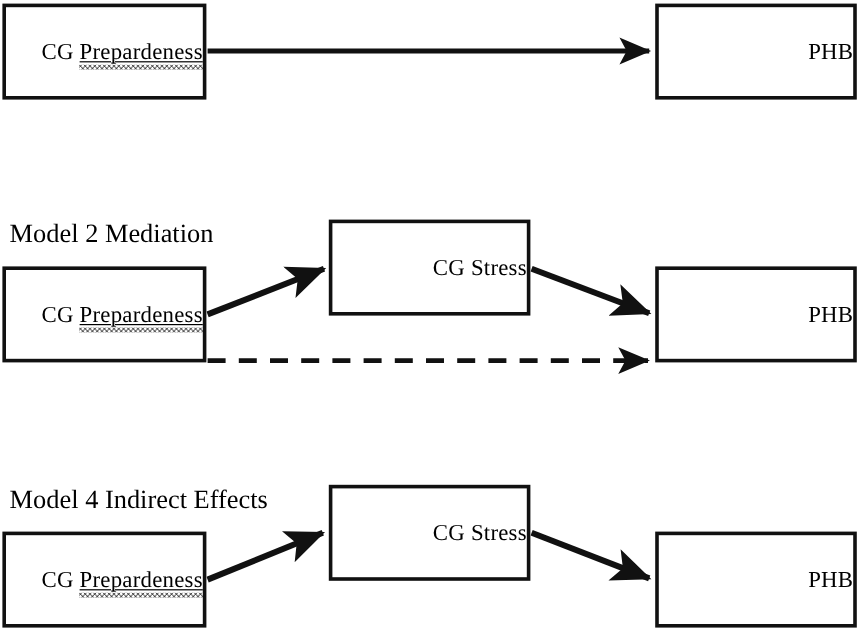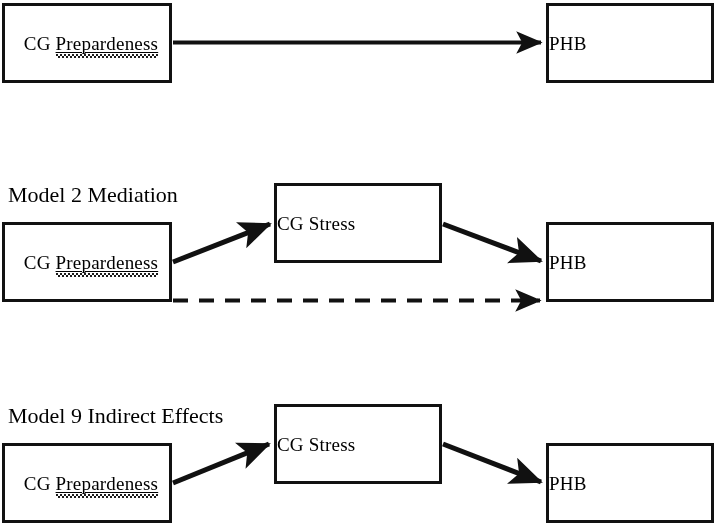--- a/index.html
+++ b/index.html
@@ -25,31 +25,31 @@
     width: 717px;
     height: 526px;
   }
   .node-box {
     position: absolute;
     border: 3px solid #111111;
     background: #ffffff;
     box-sizing: border-box;
     display: flex;
     align-items: center;
-    justify-content: flex-start;
+    justify-content: flex-end;
   }
   .node-label {
     font-size: 19px;
     line-height: 1;
     letter-spacing: 0.2px;
     white-space: nowrap;
   }
   
   .box-pred {
-    justify-content: center;
+    justify-content: flex-end;
     align-items: center;
   }
   .box-pred .node-label {
     padding-left: 8px;
   }
   .misspelled {
     text-decoration: underline;
     text-decoration-thickness: 1px;
     text-underline-offset: 2px;
     position: relative;
@@ -119,21 +119,21 @@
   </div>
 
   <div class="node-box" style="left:274px; top:183px; width:168px; height:80px;">
     <span class="node-label">CG Stress</span>
   </div>
 
   <div class="node-box" style="left:546px; top:222px; width:168px; height:80px;">
     <span class="node-label">PHB</span>
   </div>
 
-  <div class="panel-title" style="left:8px; top:405px;">Model 9 Indirect Effects</div>
+  <div class="panel-title" style="left:8px; top:405px;">Model 4 Indirect Effects</div>
 
   <div class="node-box box-pred" style="left:2px; top:443px; width:170px; height:80px;">
     <span class="node-label"><span>CG </span><span class="misspelled">Prepardeness</span></span>
   </div>
 
   <div class="node-box" style="left:274px; top:404px; width:168px; height:80px;">
     <span class="node-label">CG Stress</span>
   </div>
 
   <div class="node-box" style="left:546px; top:443px; width:168px; height:80px;">

